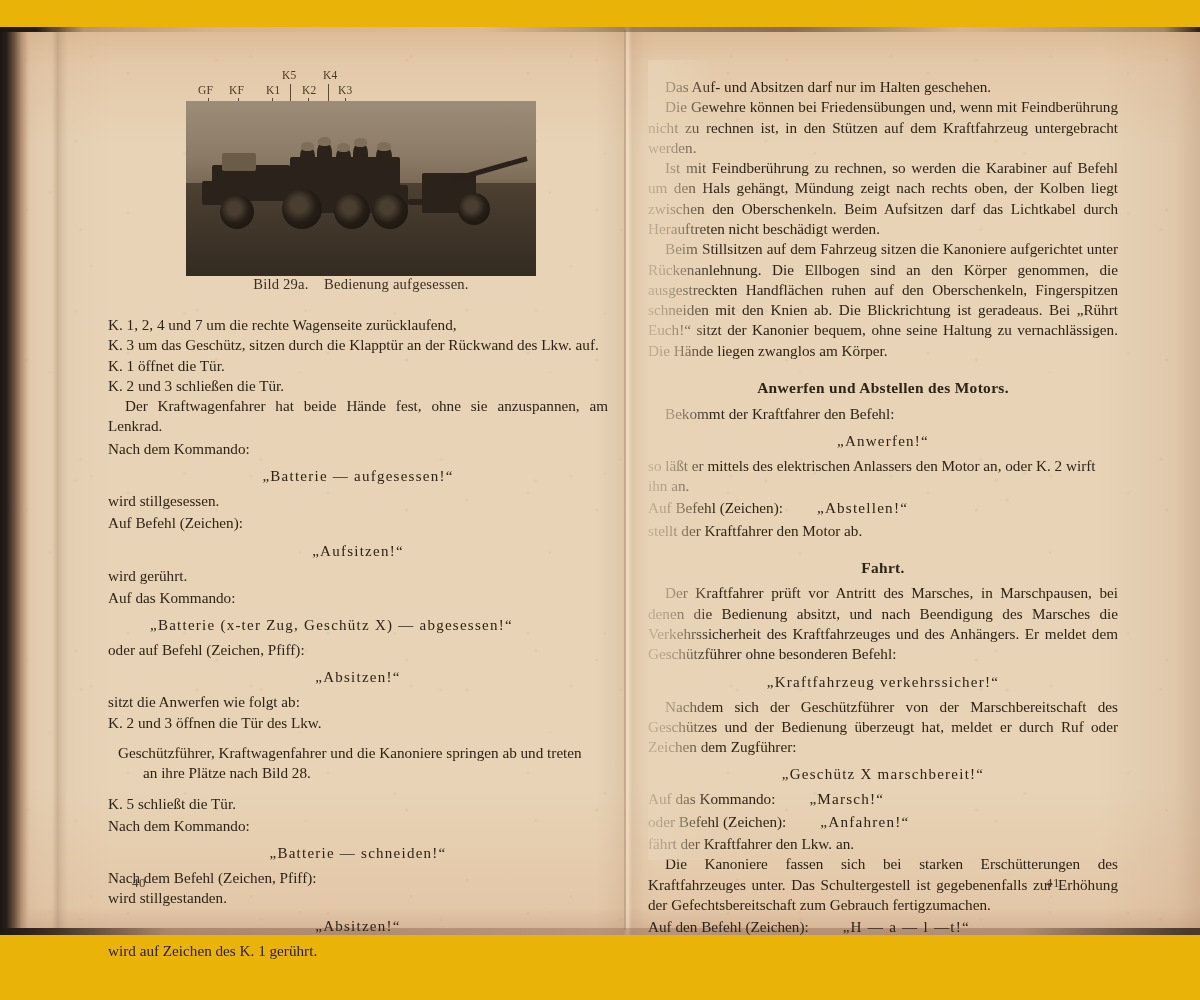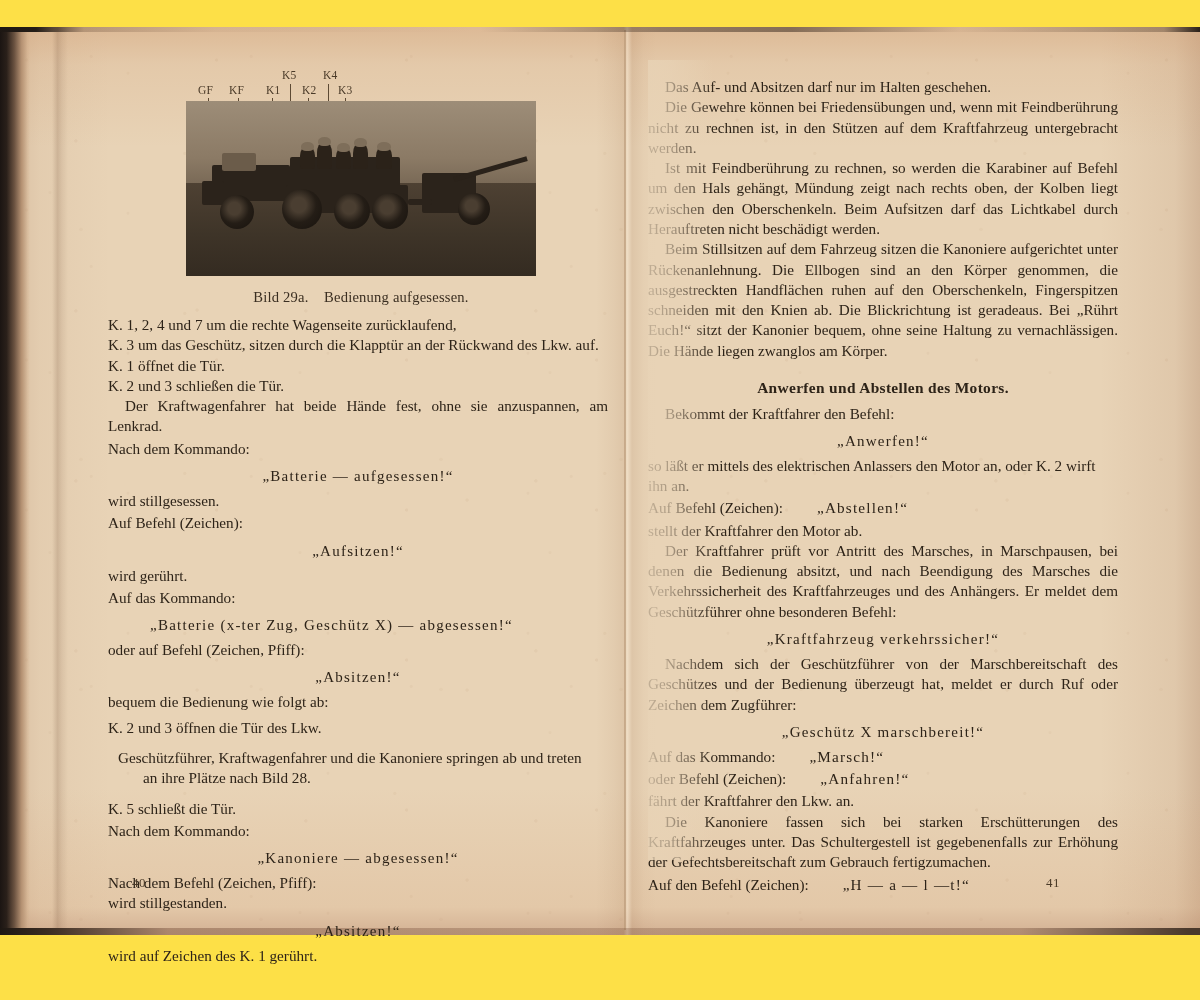--- a/index.html
+++ b/index.html
@@ -13,21 +13,21 @@
     height: 1000px;
     overflow: hidden;
     font-family: "Liberation Serif", serif;
   }
 
   
   #scan-frame {
     position: relative;
     width: 1200px;
     height: 1000px;
-    background: #fde047;
+    background: #eab308;
   }
 
   
   #book-spread {
     position: absolute;
     left: 0;
     top: 27px;
     width: 1200px;
     height: 908px;
     background:
@@ -241,32 +241,31 @@
     background: #7e6e5a;
     border-radius: 50% 50% 38% 38%;
   }
   .ph-gun-barrel {
     position: absolute;
     background: #2a221a;
     transform: rotate(-16deg);
     transform-origin: left center;
   }
   .caption {
-    margin-top: 13px;
     text-align: center;
     font-size: 14.6px;
     color: #3a2e21;
     letter-spacing: .2px;
   }
   p.flush     { margin: 0; text-indent: 0; }
   p.hang      { margin: 0; padding-left: 37px; text-indent: -37px; }
   p.hang2     { margin: 10px; padding-left: 25px; text-indent: -25px; }
   p.just      { margin: 0; text-align: justify; text-indent: 17px; }
   p.gap       { margin-top: 2px; }
-  p.gap-s     { margin-top: 5px; }
+  p.gap-s     { }
 
   .cmd {
     margin: 7px 0 5px 0;
     text-align: center;
     letter-spacing: 1.25px;
     font-size: 15px;
   }
   .cmd-left { text-align: left; }
   .section-head {
     margin: 17px 0 5px 0;
@@ -394,26 +393,26 @@
       <p class="flush gap">Nach dem Kommando:</p>
       <p class="cmd">„Batterie — aufgesessen!“</p>
       <p class="flush">wird stillgesessen.</p>
       <p class="flush gap">Auf Befehl (Zeichen):</p>
       <p class="cmd">„Aufsitzen!“</p>
       <p class="flush">wird gerührt.</p>
       <p class="flush gap">Auf das Kommando:</p>
       <p class="cmd cmd-left" style="padding-left:42px;">„Batterie (x-ter Zug, Geschütz X) — abgesessen!“</p>
       <p class="flush">oder auf Befehl (Zeichen, Pfiff):</p>
       <p class="cmd">„Absitzen!“</p>
-      <p class="flush">bequem die Bedienung wie folgt ab:</p>
+      <p class="flush">sitzt die Anwerfen wie folgt ab:</p>
       <p class="hang gap-s">K. 2 und 3 öffnen die Tür des Lkw.</p>
       <p class="hang2">Geschützführer, Kraftwagenfahrer und die Kanoniere springen ab und treten an ihre Plätze nach Bild 28.</p>
       <p class="hang">K. 5 schließt die Tür.</p>
       <p class="flush gap">Nach dem Kommando:</p>
-      <p class="cmd">„Kanoniere — abgesessen!“</p>
+      <p class="cmd">„Batterie — schneiden!“</p>
       <p class="flush gap">Nach dem Befehl (Zeichen, Pfiff):</p>
       <p class="flush">wird stillgestanden.</p>
       <p class="cmd">„Absitzen!“</p>
       <p class="flush">wird auf Zeichen des K. 1 gerührt.</p>
     </div>
 
     <div class="folio" id="folio-left">40</div>
   </div>
 
   <div class="page" id="page-right">
@@ -426,20 +425,21 @@
       <p class="section-head">Anwerfen und Abstellen des Motors.</p>
       <p class="just">Bekommt der Kraftfahrer den Befehl:</p>
       <p class="cmd">„Anwerfen!“</p>
       <p class="flush">so läßt er mittels des elektrischen Anlassers den Motor an, oder K. 2 wirft ihn an.</p>
       <div class="cmd-row">
         <span class="lead">Auf Befehl (Zeichen):</span>
         <span class="val">„Abstellen!“</span>
       </div>
       <p class="flush">stellt der Kraftfahrer den Motor ab.</p>
 
+      <p class="section-head">Fahrt.</p>
       <p class="just">Der Kraftfahrer prüft vor Antritt des Marsches, in Marschpausen, bei denen die Bedienung absitzt, und nach Beendigung des Marsches die Verkehrssicherheit des Kraftfahrzeuges und des Anhängers. Er meldet dem Geschützführer ohne besonderen Befehl:</p>
       <p class="cmd">„Kraftfahrzeug verkehrssicher!“</p>
       <p class="just">Nachdem sich der Geschützführer von der Marschbereitschaft des Geschützes und der Bedienung überzeugt hat, meldet er durch Ruf oder Zeichen dem Zugführer:</p>
       <p class="cmd">„Geschütz X marschbereit!“</p>
       <div class="cmd-row">
         <span class="lead">Auf das Kommando:</span>
         <span class="val">„Marsch!“</span>
       </div>
       <div class="cmd-row">
         <span class="lead">oder Befehl (Zeichen):</span>

